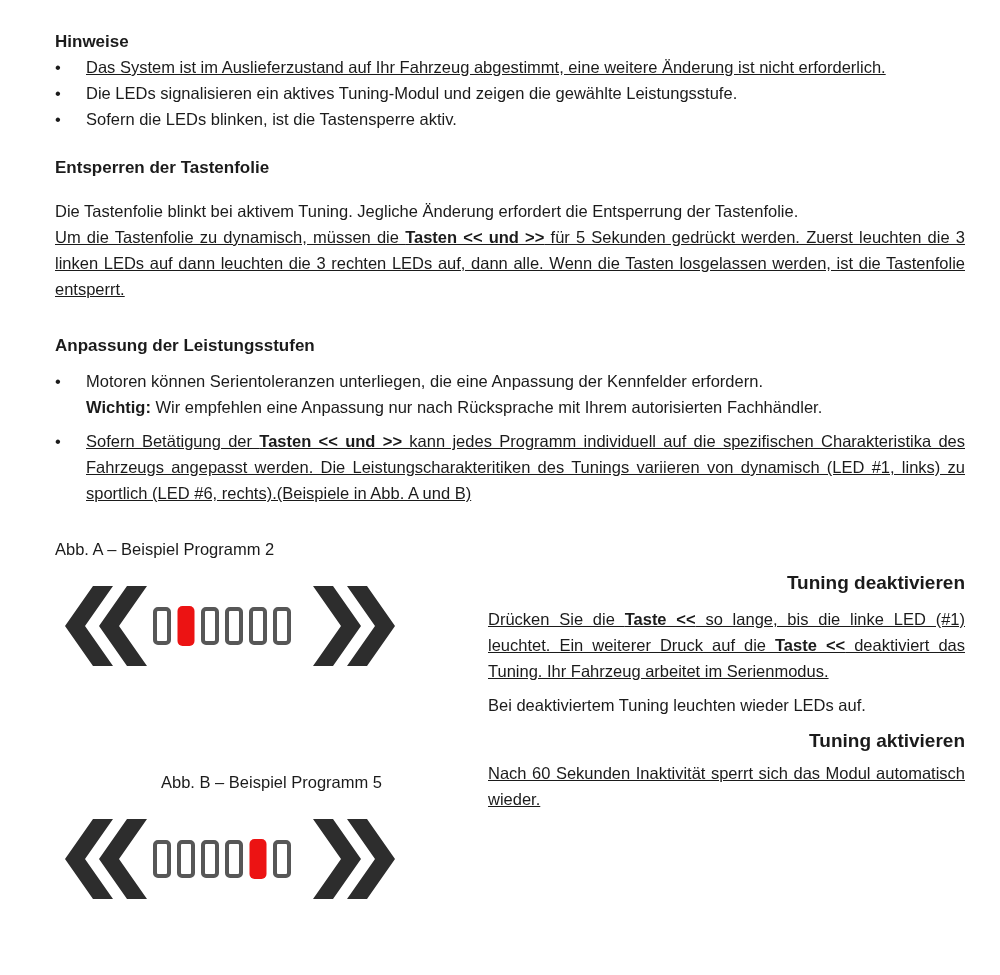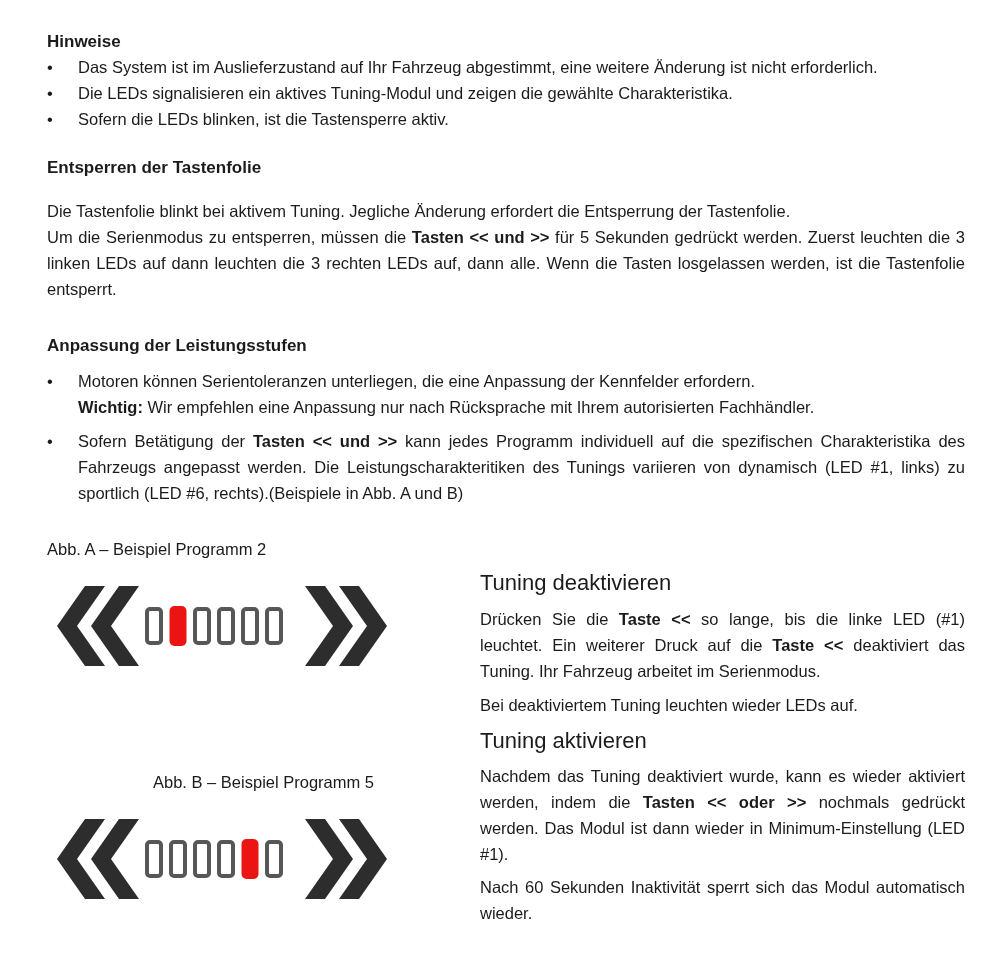--- a/index.html
+++ b/index.html
@@ -2,40 +2,40 @@
 <html lang="de"><head>
 <meta charset="utf-8">
 <style>
   html,body{margin:0;padding:0;background:#ffffff;}
   body{
     width:1000px;min-height:975px;
     font-family:"Liberation Sans","DejaVu Sans",sans-serif;
     font-size:16.5px;line-height:26px;color:#1b1b1b;
     -webkit-font-smoothing:antialiased;
   }
-  .page{padding:30px 35px 0 47px;}
+  .page{padding:30px 35px 0 47px;margin-left:8px;}
   .sec-title{font-size:17px;font-weight:bold;line-height:24px;margin:0;}
   .mt-entsperren{margin-top:24px;}
   .mt-anpassung{margin-top:32px;}
   ul.bullets{list-style:none;margin:0;padding:0;}
   ul.bullets li{display:flex;}
   ul.bullets.spaced li + li{margin-top:8px;}
   ul.bullets .marker{flex:0 0 31px;}
   ul.bullets .li-text{flex:1;}
-  .just{text-align:justify;}
+  .just{text-align:justify;text-decoration:underline;}
   p.body-p{margin:0;}
   .p-group{margin-top:18px;}
   .bullets.mt{margin-top:10px;}
   .columns{display:flex;margin-top:30px;}
   .col-left{width:433px;flex:0 0 433px;}
   .col-right{flex:1;}
   .fig-caption{line-height:26px;}
   .fig-caption.second{margin-top:103px;text-align:center;}
   svg.fig{display:block;margin:24px 0 0 10px;}
-  .col-right .sub-title{font-size:22px;font-weight:normal;line-height:24px;margin:35px 0 0;}
+  .col-right .sub-title{font-size:19px;font-weight:bold;line-height:24px;margin:35px 0 0;text-align:right;}
   .col-right .sub-title.second{margin-top:11px;}
   .col-right p{margin:0;}
   .col-right .p1{margin-top:11px;}
   .col-right .p2{margin-top:8px;}
   .col-right .p3{margin-top:10px;}
   .col-right .p4{margin-top:7px;}
   b{font-weight:bold;}
 </style>
 </head>
 <body>
@@ -43,32 +43,32 @@
 <div class="page">
 
   <h2 class="sec-title">Hinweise</h2>
   <ul class="bullets">
     <li>
       <span class="marker">•</span>
       <div class="li-text just"><span>Das System ist im Auslieferzustand auf Ihr Fahrzeug abgestimmt, eine weitere Änderung ist nicht erforderlich.</span></div>
     </li>
     <li>
       <span class="marker">•</span>
-      <div class="li-text"><span>Die LEDs signalisieren ein aktives Tuning-Modul und zeigen die gewählte Charakteristika.</span></div>
+      <div class="li-text"><span>Die LEDs signalisieren ein aktives Tuning-Modul und zeigen die gewählte Leistungsstufe.</span></div>
     </li>
     <li>
       <span class="marker">•</span>
       <div class="li-text"><span>Sofern die LEDs blinken, ist die Tastensperre aktiv.</span></div>
     </li>
   </ul>
 
   <h2 class="sec-title mt-entsperren">Entsperren der Tastenfolie</h2>
   <div class="p-group">
     <p class="body-p"><span>Die Tastenfolie blinkt bei aktivem Tuning. Jegliche Änderung erfordert die Entsperrung der Tastenfolie.</span></p>
-    <p class="body-p just"><span>Um die Serienmodus zu entsperren, müssen die </span><b>Tasten &lt;&lt; und &gt;&gt;</b><span> für 5 Sekunden gedrückt werden. Zuerst leuchten die 3 linken LEDs auf dann leuchten die 3 rechten LEDs auf, dann alle. Wenn die Tasten losgelassen werden, ist die Tastenfolie entsperrt.</span></p>
+    <p class="body-p just"><span>Um die Tastenfolie zu dynamisch, müssen die </span><b>Tasten &lt;&lt; und &gt;&gt;</b><span> für 5 Sekunden gedrückt werden. Zuerst leuchten die 3 linken LEDs auf dann leuchten die 3 rechten LEDs auf, dann alle. Wenn die Tasten losgelassen werden, ist die Tastenfolie entsperrt.</span></p>
   </div>
 
   <h2 class="sec-title mt-anpassung">Anpassung der Leistungsstufen</h2>
   <ul class="bullets spaced mt">
     <li>
       <span class="marker">•</span>
       <div class="li-text">
         <div><span>Motoren können Serientoleranzen unterliegen, die eine Anpassung der Kennfelder erfordern.</span></div>
         <div><b>Wichtig:</b><span> Wir empfehlen eine Anpassung nur nach Rücksprache mit Ihrem autorisierten Fachhändler.</span></div>
       </div>
@@ -110,18 +110,17 @@
           <rect x="210" y="23" width="14" height="34" rx="3" fill="#ffffff" stroke="#575757" stroke-width="4"></rect>
         </svg>
     </div>
 
     <div class="col-right">
       <h3 class="sub-title">Tuning deaktivieren</h3>
       <p class="p1 just"><span>Drücken Sie die </span><b>Taste &lt;&lt;</b><span> so lange, bis die linke LED (#1) leuchtet. Ein weiterer Druck auf die </span><b>Taste &lt;&lt;</b><span> deaktiviert das Tuning. Ihr Fahrzeug arbeitet im Serienmodus.</span></p>
       <p class="p2"><span>Bei deaktiviertem Tuning leuchten wieder LEDs auf.</span></p>
 
       <h3 class="sub-title second">Tuning aktivieren</h3>
-      <p class="p3 just"><span>Nachdem das Tuning deaktiviert wurde, kann es wieder aktiviert werden, indem die </span><b>Tasten &lt;&lt; oder &gt;&gt;</b><span> nochmals gedrückt werden. Das Modul ist dann wieder in Minimum-Einstellung (LED #1).</span></p>
       <p class="p4 just"><span>Nach 60 Sekunden Inaktivität sperrt sich das Modul automatisch wieder.</span></p>
     </div>
 
   </div>
 </div>
 
 </body></html>

